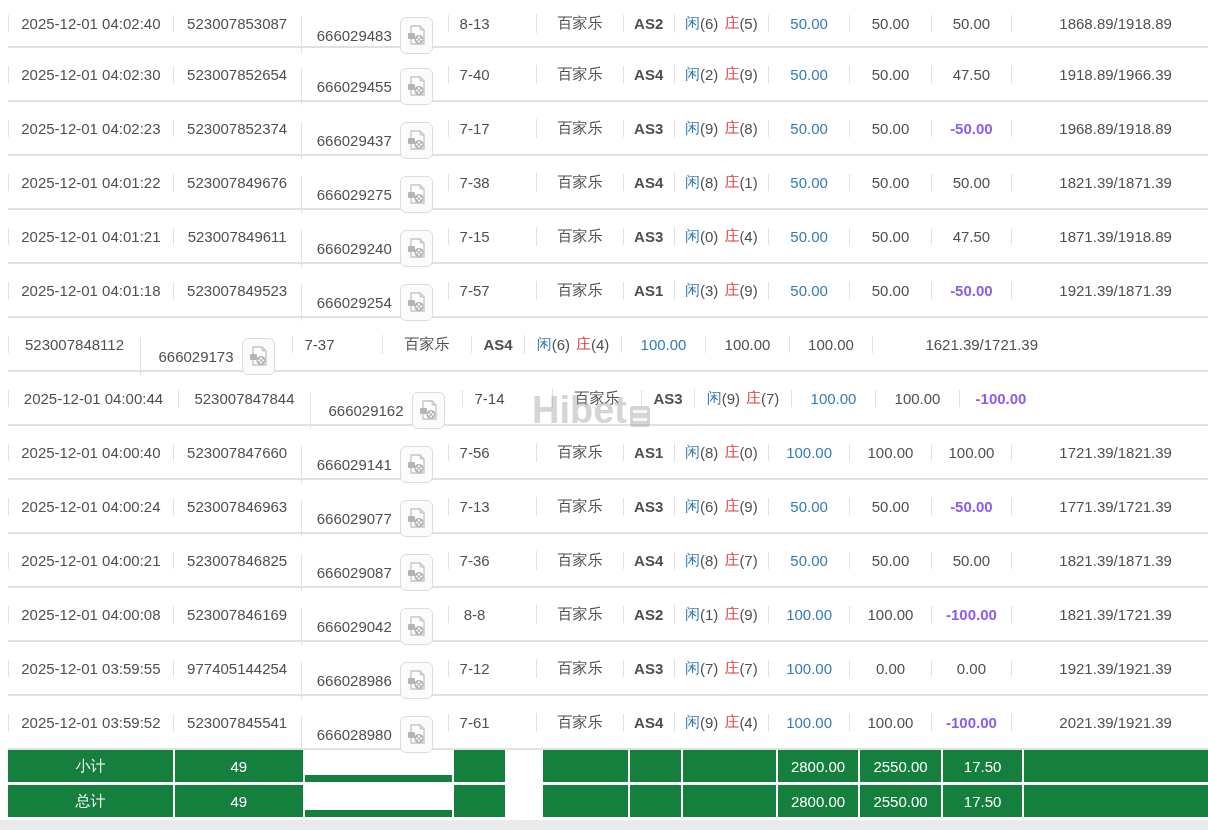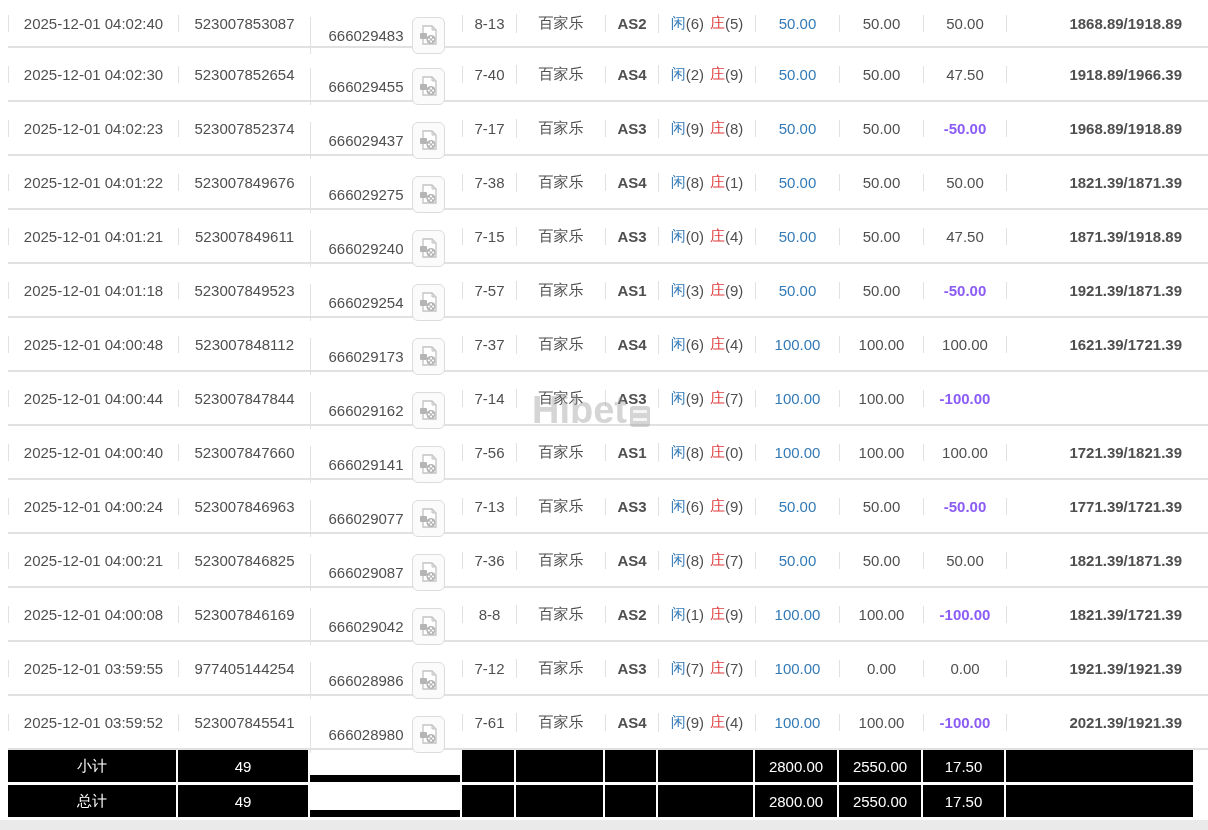--- a/index.html
+++ b/index.html
@@ -12,37 +12,37 @@
   .table-wrap{position:absolute;left:8px;top:0;width:1200px;}
   
   .row{display:flex;height:54px;box-sizing:border-box;border-bottom:2px solid #e1e1e1;background:#fff;align-items:center;}
   .row.first{height:48px;}
   .cell{
     display:flex;align-items:center;justify-content:center;
     box-sizing:border-box;border-left:1px solid #e1e1e1;
     font-size:15px;color:#4f4f4f;white-space:nowrap;overflow:hidden;
   }
   .c1{width:170px;}.c2{width:132px;}.c3{width:152px;margin-top:25px;}.c4{width:54px;}
-  .c5{width:89px;}.c6{width:53px;font-weight:bold;}.c7{width:97px;}.c8{width:84px;}
+  .c5{width:89px;margin-left:36px;}.c6{width:53px;font-weight:bold;}.c7{width:97px;}.c8{width:84px;}
   .c9{width:84px;}.c10{width:83px;}.c11{width:202px;}
-  .balance{justify-content:flex-end;padding-right:26px;font-weight:bold;}
+  .balance{justify-content:flex-end;padding-right:36px;}
   .blue{color:#337ab7;}
   .red{color:#8b5cf6;font-weight:bold;}
   .lbl-banker{color:#e03b3b;margin-left:6px;}
   .lbl-player{color:#337ab7;}
   
   .video-btn{
     display:inline-flex;align-items:center;justify-content:center;
     width:31px;height:35px;margin-left:8px;flex:0 0 auto;
     background:#fbfbfb;border:1px solid #dcdcdc;border-radius:6px;cursor:pointer;
   }
   
   .footer-row{display:flex;height:32px;margin-bottom:3px;}
   .footer-row .cell{
-    background:#000000;border-left:none;border-right:2px solid #ffffff;
+    background:#15803d;border-left:none;border-right:2px solid #ffffff;
     color:#ffffff;font-size:15px;
   }
   .footer-row .cell:last-child{border-right:none;}
   .c11f{width:187px;}
   
   .watermark{
     position:absolute;left:532px;top:391px;z-index:5;pointer-events:none;
     font-size:38px;font-weight:700;color:rgba(150,150,150,0.40);
     display:flex;align-items:flex-end;line-height:1;
   }
@@ -246,21 +246,20 @@
           <span>(3)</span>
           <span class="lbl-banker">庄</span>
           <span>(9)</span>
     </div>
     <div class="cell c8 blue">50.00</div>
     <div class="cell c9">50.00</div>
     <div class="cell c10 red">-50.00</div>
     <div class="cell c11 balance">1921.39/1871.39</div>
   </div>
       <div class="row">
-    <div class="cell c1">2025-12-01 04:00:48</div>
     <div class="cell c2">523007848112</div>
     <div class="cell c3">
       <span>666029173</span>
       <span class="video-btn">
         <svg width="19" height="21" viewBox="0 0 19 21">
           <path d="M4 1 h9 l4 4 v14 h-13 z" fill="#ffffff" stroke="#c3c3c3" stroke-width="1.3"></path>
           <path d="M13 1 v4 h4 z" fill="#dedede" stroke="#c3c3c3" stroke-width="1"></path>
           <rect x="1" y="8" width="7" height="6" rx="1" fill="#b5b5b5"></rect>
           <circle cx="12" cy="14.5" r="4.6" fill="#b5b5b5"></circle>
           <circle cx="12" cy="12.4" r="1.1" fill="#ffffff"></circle>

